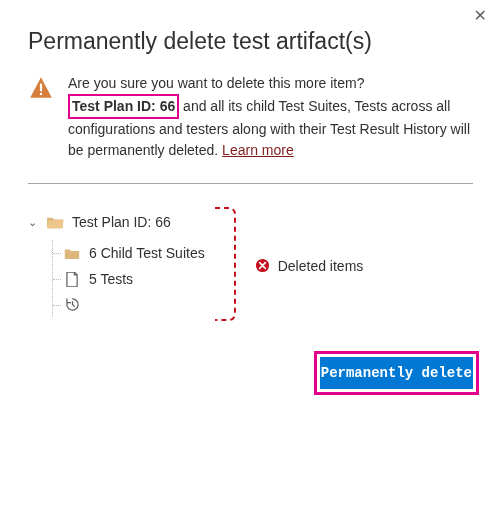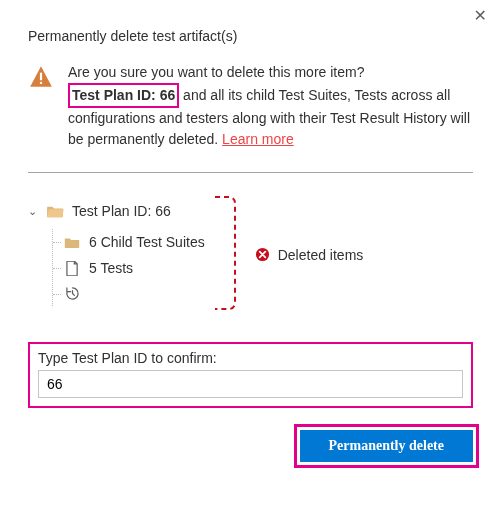--- a/index.html
+++ b/index.html
@@ -20,21 +20,21 @@
   .close {
     position: absolute;
     top: 8px;
     right: 14px;
     font-size: 16px;
     color: #605e5c;
     cursor: pointer;
     line-height: 1;
   }
   .title {
-    font-size: 14px;
+    font-size: 23px;
     font-weight: 400;
     color: #323130;
     margin: 10px 0 18px 0;
   }
   .msg-row {
     display: flex;
     align-items: flex-start;
   }
   .warn-icon {
     flex: 0 0 auto;
@@ -47,21 +47,21 @@
     color: #323130;
   }
   .hl-box {
     border: 2px solid #e3008c;
     padding: 0 2px;
     font-weight: 600;
     display: inline-block;
   }
   .learn {
     text-decoration: underline;
-    color: #ef4444;
+    color: #7f1d1d;
     cursor: pointer;
   }
   .divider {
     border: 0;
     border-top: 1px solid #a5a5a5;
     margin: 22px 0 20px 0;
   }
   .tree-area {
     display: flex;
     align-items: center;
@@ -139,26 +139,27 @@
     outline: none;
   }
   .buttons {
     display: flex;
     justify-content: flex-end;
     gap: 10px;
     margin-top: 22px;
   }
   .btn {
     font-size: 14px;
-    font-family: Liberation Serif, serif;
-    padding: 7px 28px;
+    font-family: Liberation Mono, monospace;
+    padding: 7px 0;
     border: 1px solid #8a8886;
     background: #fff;
     cursor: pointer;
     min-width: 80px;
+    margin-top: 8px;
   }
   .btn-primary {
     background: #0078d4;
     color: #fff;
     border-color: #0078d4;
     font-weight: 600;
   }
   .hl-outline {
     outline: 3px solid #e3008c;
     outline-offset: 3px;
@@ -239,22 +240,18 @@
 
     <div class="deleted">
       <svg width="15" height="15" viewBox="0 0 16 16">
         <circle cx="8" cy="8" r="7" fill="#c50f1f"></circle>
         <path d="M5 5l6 6M11 5l-6 6" stroke="#fff" stroke-width="1.8" stroke-linecap="round"></path>
       </svg>
       <span>Deleted items</span>
     </div>
   </div>
 
-  <div class="confirm-block">
-    <div class="confirm-label">Type Test Plan ID to confirm:</div>
-    <input class="confirm-input" type="text" value="66" style="">
-  </div>
 
   <div class="buttons">
     <button class="btn btn-primary hl-outline">Permanently delete</button>
   </div>
 
 </div>
 
 </body></html>

